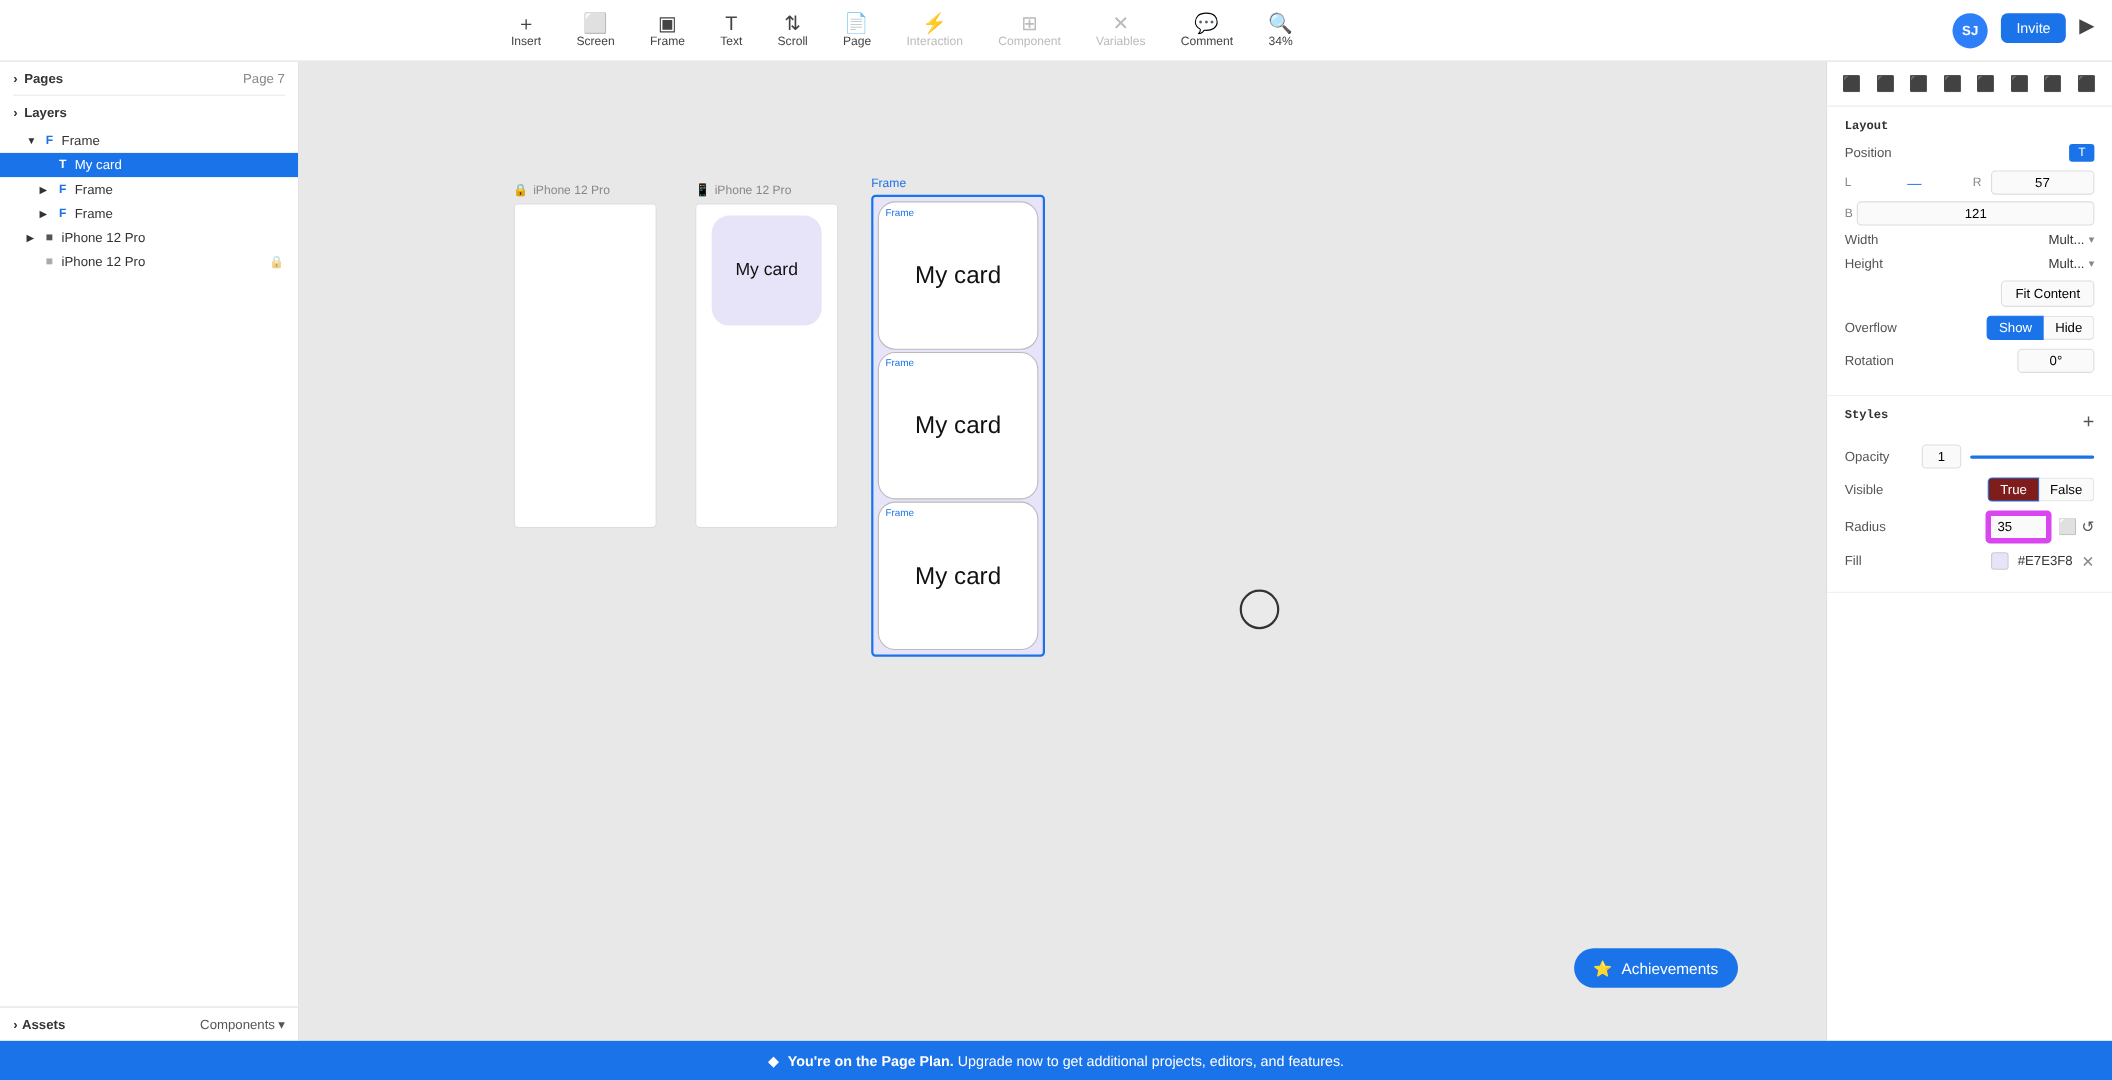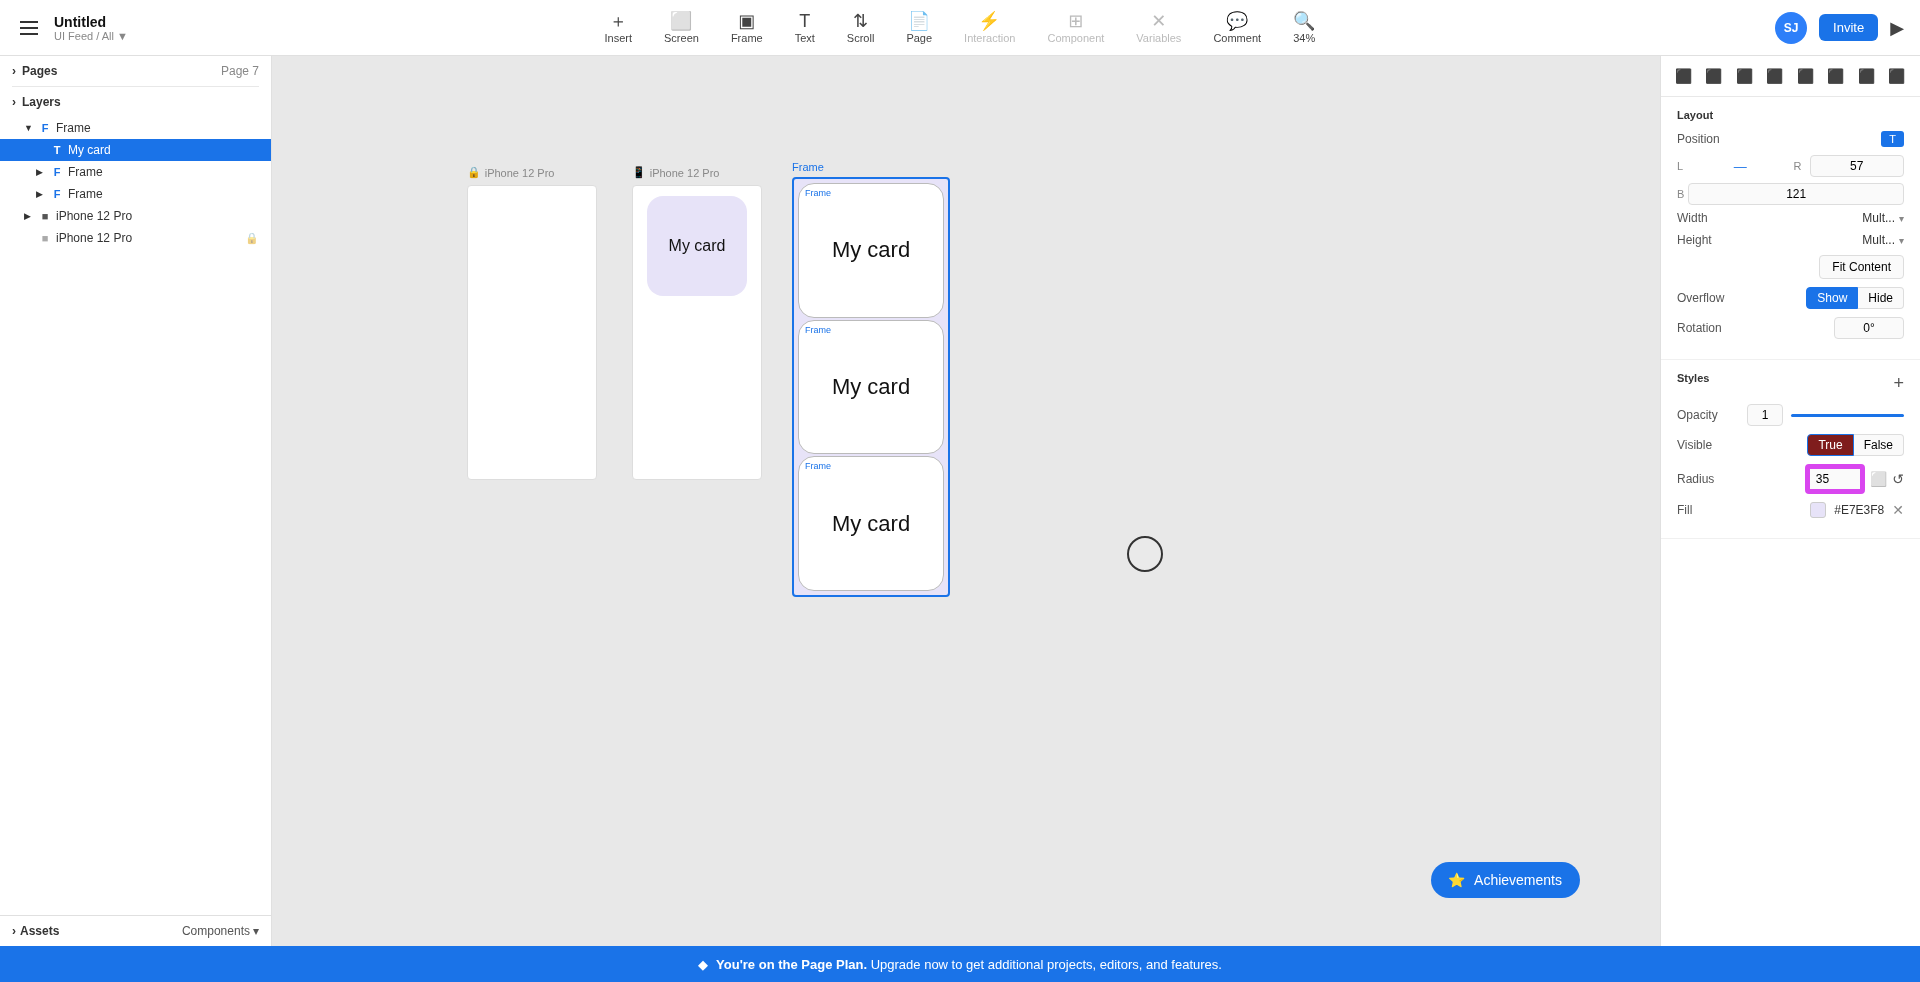--- a/index.html
+++ b/index.html
@@ -16,21 +16,21 @@
     .hamburger-btn span { display: block; width: 18px; height: 2px; background: #333; }
     .app-title { display: flex; flex-direction: column; }
     .app-title-name { font-size: 14px; font-weight: 600; color: #111; }
     .app-title-sub { font-size: 11px; color: #888; }
 
     .toolbar-center { display: flex; align-items: center; gap: 8px; flex: 1; justify-content: center; }
     .tool-item { display: flex; flex-direction: column; align-items: center; gap: 2px; padding: 4px 12px; cursor: pointer; border-radius: 6px; border: none; background: none; color: #444; font-size: 11px; }
     .tool-item .tool-icon { font-size: 18px; line-height: 1; }
     .tool-item.disabled { color: #bbb; cursor: default; }
 
-    .toolbar-right { display: flex; align-items: center; gap: 12px; width: 280px; justify-content: flex-end; }
+    .toolbar-right { display: flex; align-items: flex-start; gap: 12px; width: 280px; justify-content: flex-end; }
     .avatar-circle { width: 32px; height: 32px; border-radius: 50%; background: #2d7ff9; color: #fff; display: flex; align-items: center; justify-content: center; font-size: 12px; font-weight: 700; }
     .invite-btn { background: #1a73e8; color: #fff; border: none; border-radius: 6px; padding: 6px 14px; font-size: 13px; cursor: pointer; font-weight: 500; }
     .play-btn { background: none; border: none; cursor: pointer; font-size: 18px; color: #444; }
 
     
     .main-layout { display: flex; height: calc(982px - 56px - 36px); }
 
     
     .left-panel { width: 272px; background: #fff; border-right: 1px solid #e0e0e0; display: flex; flex-direction: column; overflow: hidden; }
     .panel-section { padding: 0; }
@@ -63,21 +63,21 @@
 
     
     .right-panel { width: 260px; background: #fff; border-left: 1px solid #e0e0e0; overflow-y: auto; font-size: 12px; }
 
     
     .alignment-bar { display: flex; align-items: center; justify-content: space-between; padding: 10px 12px; border-bottom: 1px solid #e8e8e8; }
     .align-btn { background: none; border: none; cursor: pointer; font-size: 14px; color: #555; padding: 2px; }
 
     
     .rp-section { padding: 12px 16px; border-bottom: 1px solid #f0f0f0; }
-    .rp-section-title { font-size: 11px; font-weight: 700; color: #333; margin-bottom: 10px; text-transform: capitalize; }
+    .rp-section-title { font-size: 11px; font-weight: 700; color: #333; margin-bottom: 10px; text-transform: capitalize; font-family: Liberation Mono, monospace; }
     .rp-row { display: flex; align-items: center; justify-content: space-between; margin-bottom: 8px; }
     .rp-label { font-size: 12px; color: #555; min-width: 60px; }
     .rp-input { border: 1px solid #ddd; border-radius: 4px; padding: 3px 6px; font-size: 12px; width: 70px; background: #fafafa; text-align: center; }
     .rp-toggle-group { display: flex; }
     .rp-toggle { border: 1px solid #ddd; background: #fafafa; padding: 3px 10px; font-size: 12px; cursor: pointer; }
     .rp-toggle:first-child { border-radius: 4px 0 0 4px; }
     .rp-toggle:last-child { border-radius: 0 4px 4px 0; border-left: none; }
     .rp-toggle.active { background: #7f1d1d; color: #fff; border-color: #1a73e8; }
     .rp-mult { display: flex; align-items: center; gap: 4px; text-align: center; }
     .rp-mult-val { font-size: 12px; color: #333; }
@@ -118,31 +118,20 @@
     .radius-input { border: 5px solid #d946ef; border-radius: 4px; padding: 3px 6px; font-size: 12px; width: 60px; background: #fafafa; }
     .radius-icons { display: flex; gap: 4px; }
     .radius-icon-btn { background: none; border: none; cursor: pointer; font-size: 14px; color: #555; }
 
     .fit-content-btn { border: 1px solid #ddd; border-radius: 4px; padding: 4px 12px; font-size: 12px; cursor: pointer; background: #fafafa; }
   </style>
 </head>
 <body>
 
 <div class="toolbar">
-  <div class="toolbar-left">
-    <button class="hamburger-btn">
-      <span></span>
-        <span></span>
-        <span></span>
-    </button>
-    <div class="app-title">
-      <span class="app-title-name">Untitled</span>
-      <span class="app-title-sub">UI Feed / All ▼</span>
-    </div>
-  </div>
 
   <div class="toolbar-center">
     <button class="tool-item">
       <span class="tool-icon">＋</span>
       <span>Insert</span>
     </button>
     <button class="tool-item">
       <span class="tool-icon">⬜</span>
       <span>Screen</span>
     </button>

